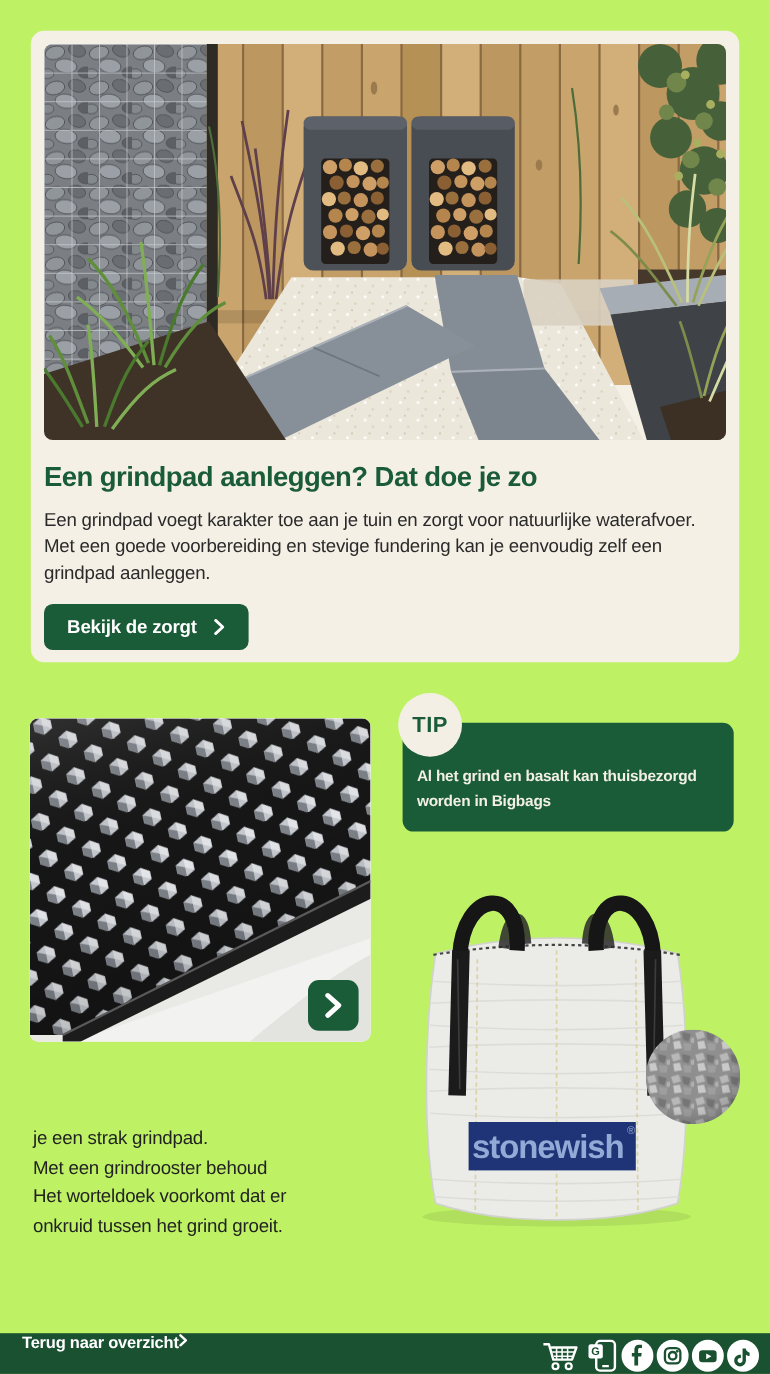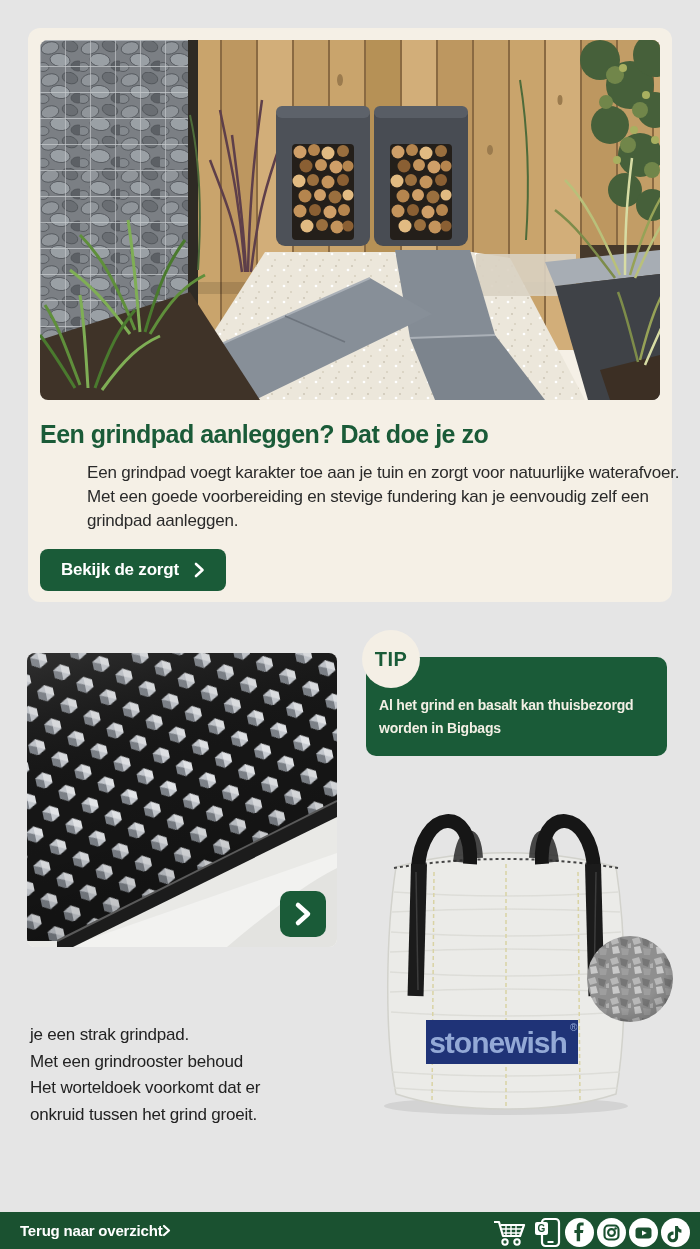--- a/index.html
+++ b/index.html
@@ -1,28 +1,28 @@
 <!DOCTYPE html>
 <html><head>
 <meta charset="utf-8">
 <style>
   html,body{margin:0;padding:0;background:#fff;}
-  #page{position:relative;width:700px;height:1249px;background:#e5e5e5;overflow:hidden;
+  #page{position:relative;width:700px;height:1249px;background:#bef264;overflow:hidden;
         font-family:"Liberation Sans","DejaVu Sans",sans-serif;}
 
   
   .hero-card{position:absolute;left:28px;top:28px;width:644px;height:574px;
              background:#f5f0e6;border-radius:12px;}
   .hero-image{position:absolute;left:12px;top:12px;width:620px;height:360px;
               border-radius:8px;overflow:hidden;cursor:pointer;}
   .hero-image svg{display:block;}
   .hero-title{position:absolute;left:12px;top:392px;width:615px;
               font-size:25px;font-weight:bold;color:#1a5b38;letter-spacing:-0.5px;}
   .hero-body{position:absolute;left:12px;top:433px;width:612px;
-             font-size:17px;line-height:24px;color:#2a2a2a;letter-spacing:-0.2px;margin-left:47px;}
+             font-size:17px;line-height:24px;color:#2a2a2a;letter-spacing:-0.2px;}
   .hero-cta{position:absolute;left:12px;top:521px;height:42px;
             display:inline-flex;align-items:center;gap:15px;padding:0 21px;
             background:#1a5b38;border-radius:8px;border:none;cursor:pointer;
             color:#ffffff;font-size:17px;font-weight:bold;letter-spacing:-0.2px;
             font-family:inherit;}
 
   
   .rooster-img{position:absolute;left:27px;top:653px;width:310px;height:294px;
                border-radius:8px;overflow:hidden;cursor:pointer;background:#f2f2f0;}
   .rooster-btn{position:absolute;left:253px;top:238px;width:46px;height:46px;
@@ -43,21 +43,21 @@
                  border-radius:50%;overflow:hidden;z-index:2;}
 
   .section-title{position:absolute;left:30px;top:953px;width:285px;
                  font-size:25px;font-weight:bold;color:#1a5b38;
                  line-height:28px;letter-spacing:-0.5px;}
   .section-body{position:absolute;left:30px;top:1022px;width:330px;
                 font-size:17px;line-height:26.5px;color:#222;letter-spacing:-0.2px;}
 
   
   .footer{position:absolute;left:0;top:1212px;width:700px;height:37px;background:#1a5130;}
-  .footer-back{position:absolute;left:20px;top:0;height:37px;display:flex;align-items:center;gap:0;
+  .footer-back{position:absolute;left:20px;top:0;height:37px;display:flex;gap:0;
                color:#fff;font-size:15px;font-weight:bold;cursor:pointer;letter-spacing:-0.2px;}
   .footer-icons{position:absolute;right:10px;top:4px;display:flex;align-items:center;gap:3px;}
   .icon-circle{width:29px;height:29px;border-radius:50%;background:#fff;
                display:flex;align-items:center;justify-content:center;cursor:pointer;}
   .icon-plain{display:flex;align-items:center;justify-content:center;cursor:pointer;}
 </style>
 </head>
 <body>
 
 <div id="page">

